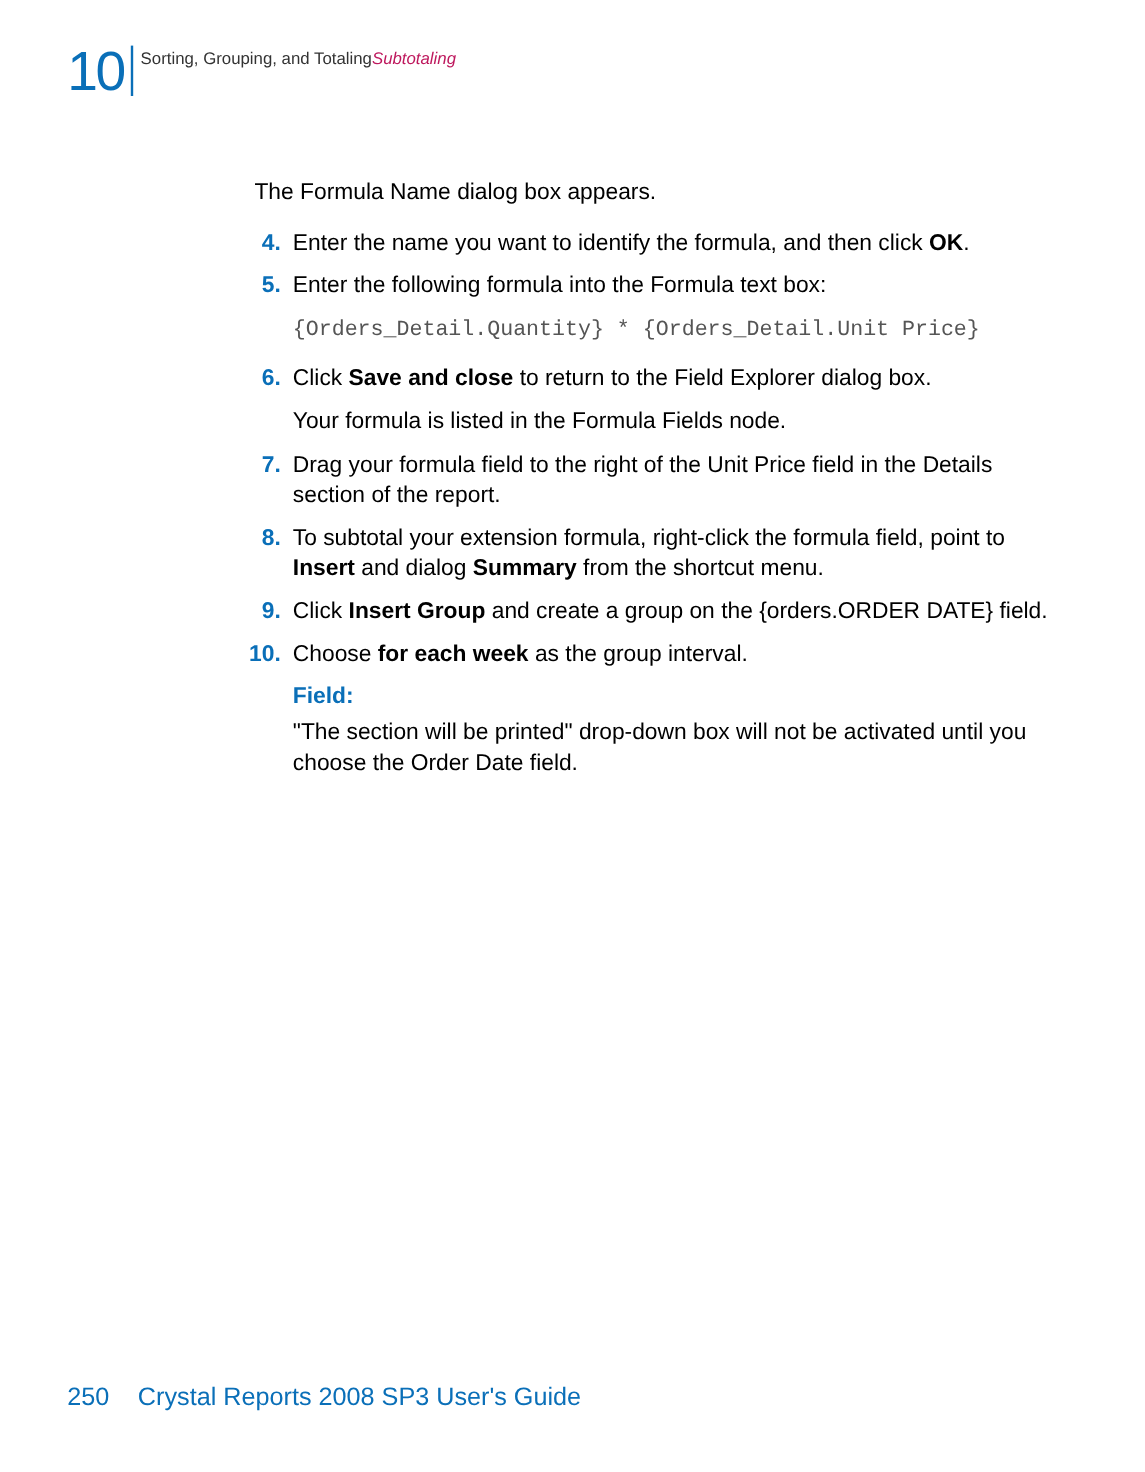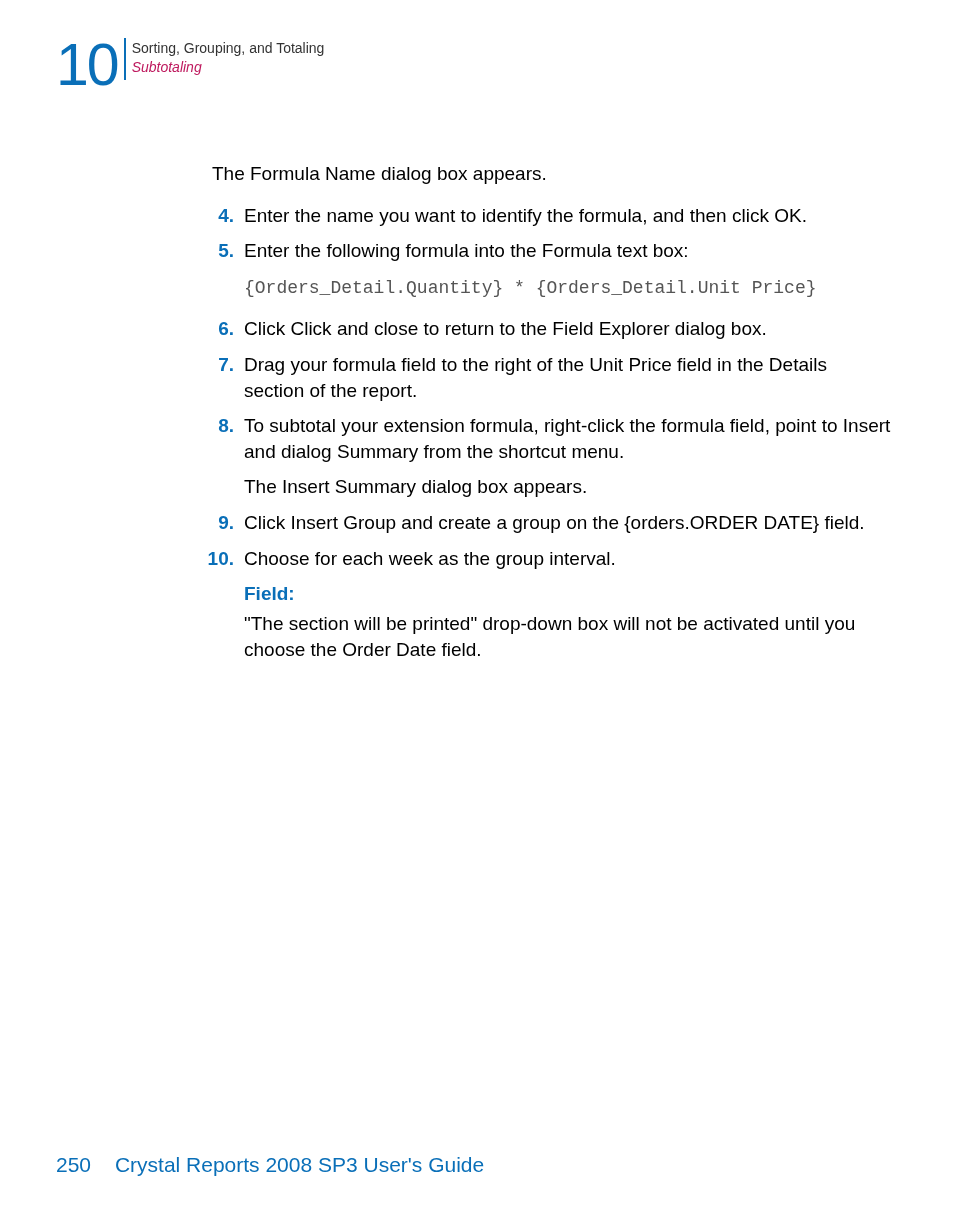--- a/index.html
+++ b/index.html
@@ -13,34 +13,34 @@
     padding: 36px 60px 40px 56px;
     font-size: 19px;
     line-height: 1.35;
   }
   .header {
     display: flex;
     align-items: flex-start;
     gap: 6px;
   }
   .chapter-num {
-    font-size: 59px;
+    font-size: 46px;
     color: #0a6fb8;
     line-height: 1;
     letter-spacing: -2px;
   }
   .header-divider {
     width: 2px;
     background: #0a6fb8;
     height: 42px;
     margin-top: 2px;
   }
   .header-text {
     display: flex;
-    flex-direction: column;
+    flex-direction: row;
     font-size: 14px;
     line-height: 1.35;
     padding-top: 3px;
   }
   .chapter-title { color: #333; }
   .section-title { color: #be185d; font-style: italic; }
   .content {
     margin-left: 156px;
     margin-top: 66px;
     max-width: 680px;
@@ -75,21 +75,21 @@
   }
   .note-body { margin-left: 32px; }
   .footer {
     position: absolute;
     bottom: 48px;
     left: 56px;
     color: #0a6fb8;
     font-size: 21px;
   }
   .footer .pn { margin-right: 18px; }
-  b { font-weight: normal; text-align: center; }
+  b { font-weight: bold; text-align: center; }
 </style>
 </head>
 <body>
 
 <div class="header">
   <div class="chapter-num">10</div>
   <div class="header-divider"></div>
   <div class="header-text">
     <span class="chapter-title">Sorting, Grouping, and Totaling</span>
     <span class="section-title">Subtotaling</span>
@@ -114,39 +114,39 @@
     <div class="step-body">
       <span>Enter the following formula into the Formula text box:</span>
     </div>
   </div>
   <div class="code">{Orders_Detail.Quantity} * {Orders_Detail.Unit Price}</div>
 
   <div class="step">
     <div class="step-num">6.</div>
     <div class="step-body">
       <span>
-        <span>Click </span><b>Click and close</b><span> to return to the Field Explorer dialog box.</span>
+        <span>Click </span><b>Save and close</b><span> to return to the Field Explorer dialog box.</span>
       </span>
+      <div class="sub">Your formula is listed in the Formula Fields node.</div>
     </div>
   </div>
 
   <div class="step">
     <div class="step-num">7.</div>
     <div class="step-body">
       <span>Drag your formula field to the right of the Unit Price field in the Details section of the report.</span>
     </div>
   </div>
 
   <div class="step">
     <div class="step-num">8.</div>
     <div class="step-body">
       <span>
         <span>To subtotal your extension formula, right-click the formula field, point to </span><b>Insert</b><span> and dialog </span><b>Summary</b><span> from the shortcut menu.</span>
       </span>
-      <div class="sub">The Insert Summary dialog box appears.</div>
     </div>
   </div>
 
   <div class="step">
     <div class="step-num">9.</div>
     <div class="step-body">
       <span>
         <span>Click </span><b>Insert Group</b><span> and create a group on the {orders.ORDER DATE} field.</span>
       </span>
     </div>

